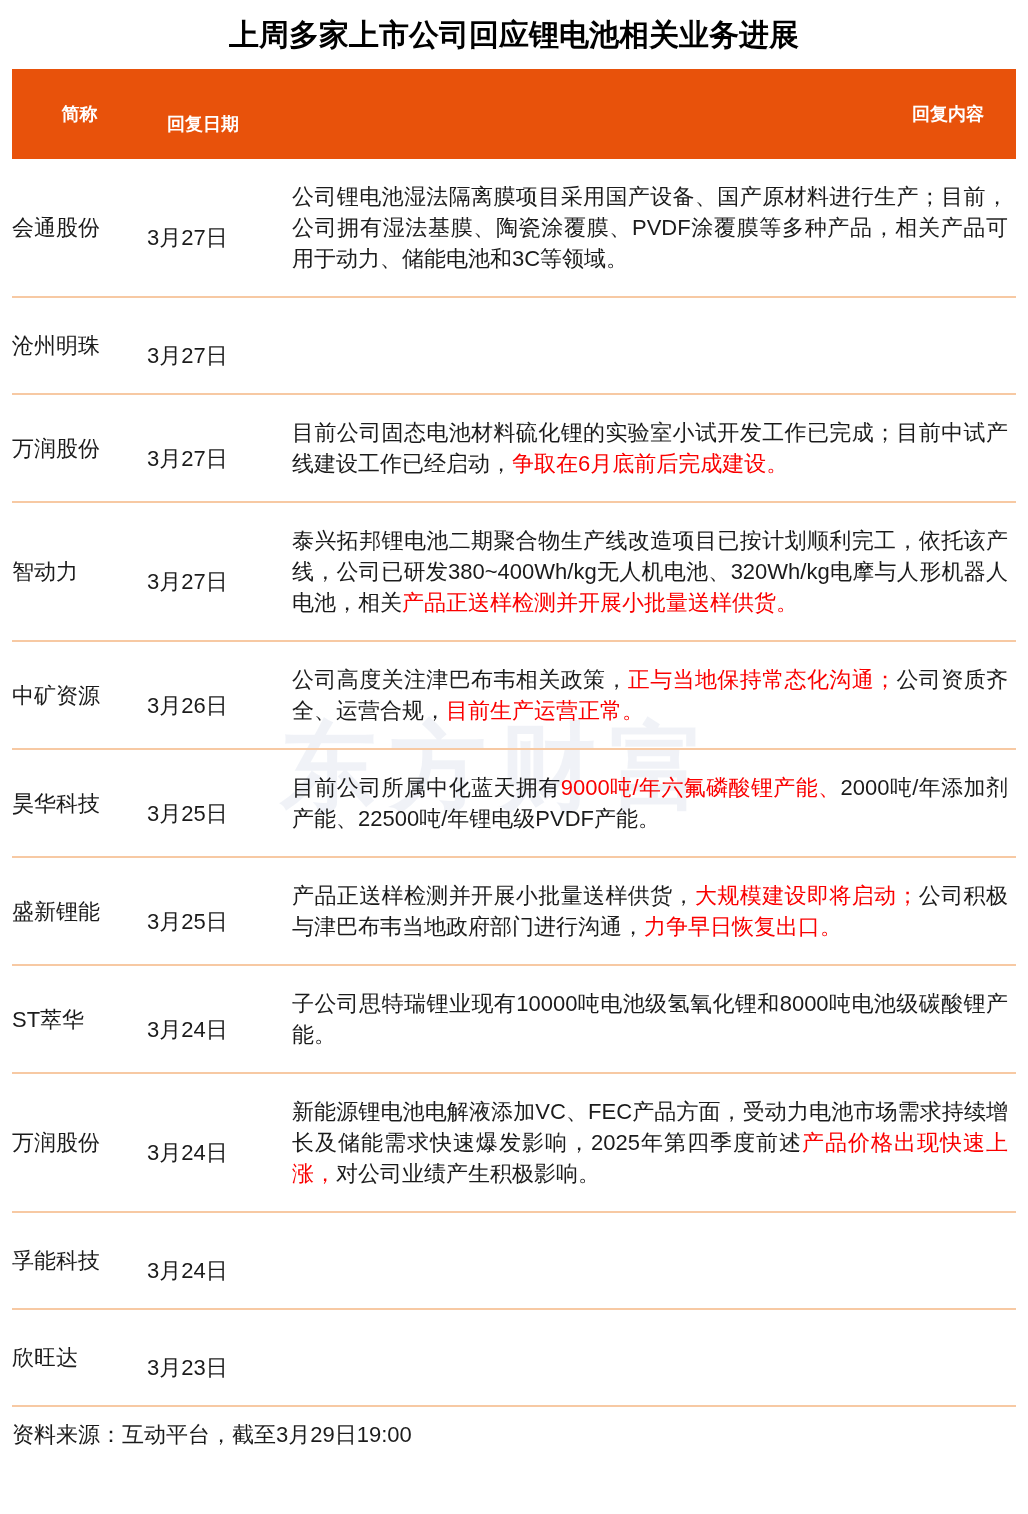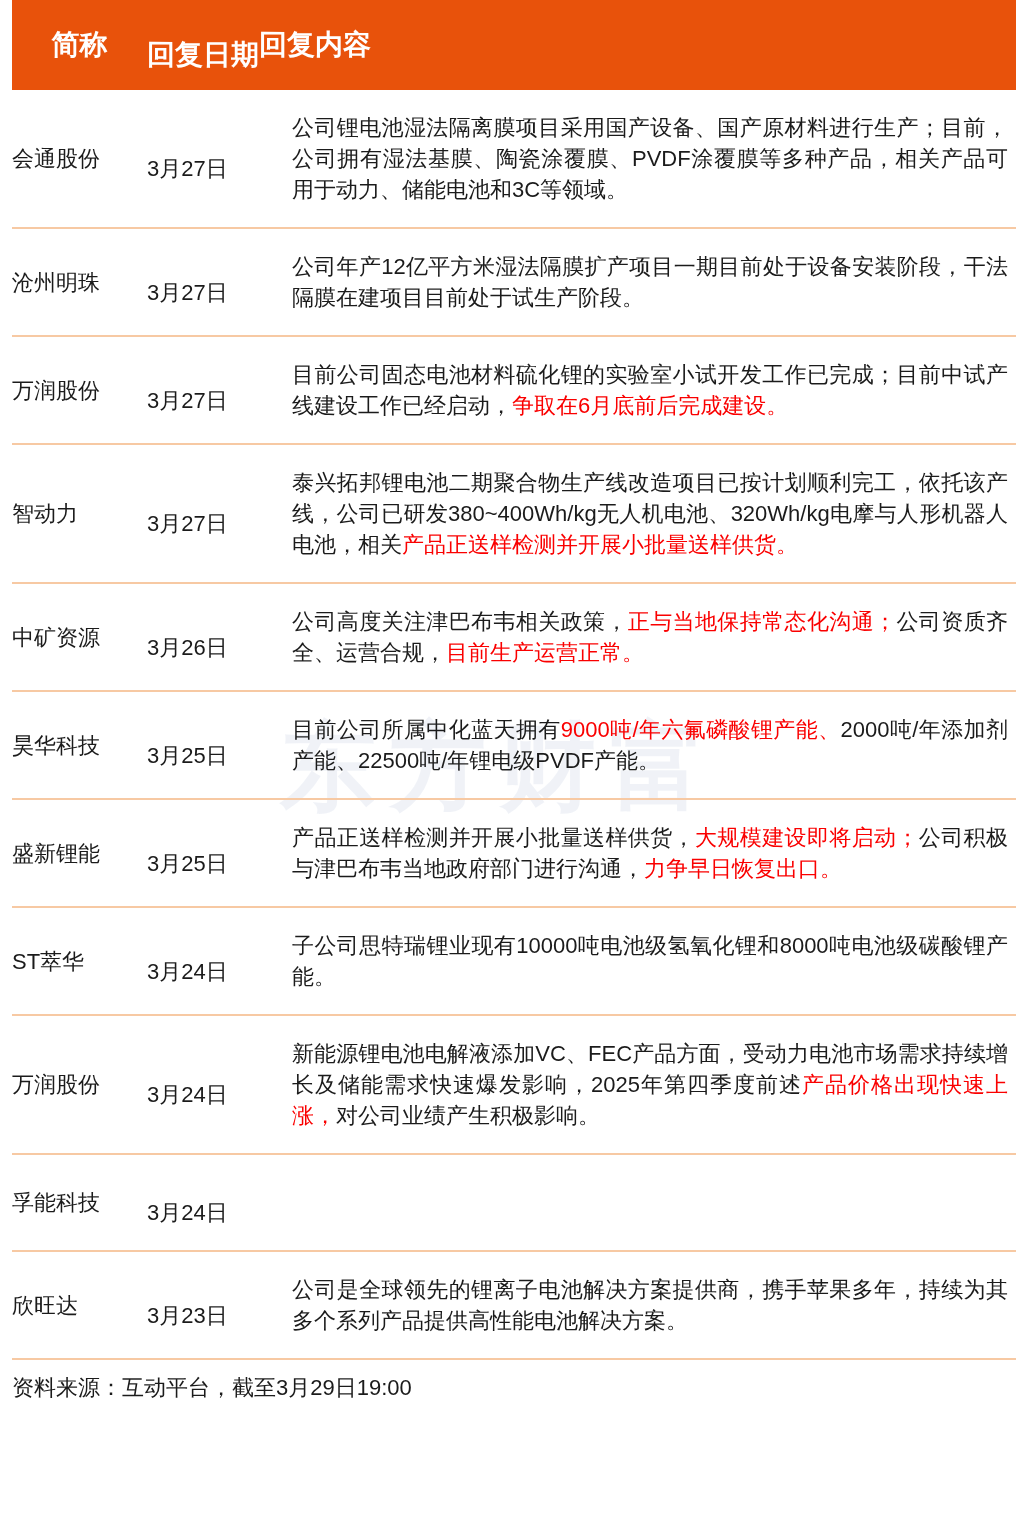--- a/index.html
+++ b/index.html
@@ -47,27 +47,27 @@
     position:relative;
     z-index:1;
     margin:0 12px;
   }
   .thead{
     display:flex;
     align-items:center;
     height:90px;
     background:var(--header-bg);
     color:#ffffff;
-    font-size:28px;
+    font-size:18px;
     font-weight:bold;
   }
   .col-name{width:135px;flex:none;text-align:center;}
   .col-date{width:112px;flex:none;text-align:center;margin-top:20px;}
   .col-content{flex:1;}
-  .thead .col-content{text-align:left;padding-right:20px;}
+  .thead .col-content{text-align:right;padding-right:32px;}
   .row{
     display:flex;
     align-items:center;
     padding:22px 0;
     border-bottom:2px solid var(--divider);
     font-size:22px;
     background:transparent;
   }
   .cell{line-height:31px;}
   .cell.col-name,.cell.col-date{text-align:left;}
@@ -87,37 +87,37 @@
     color:var(--ink);
     text-align:left;
   }
 </style>
 </head>
 <body>
 
 <div class="page">
   <div class="watermark">东方财富</div>
 
+  <h1 class="title">上周多家上市公司回应锂电池相关业务进展</h1>
 
   <div class="table">
     <div class="thead">
       <div class="col-name">简称</div>
       <div class="col-date">回复日期</div>
       <div class="col-content">回复内容</div>
     </div>
     <div>
         <div class="row">
           <div class="cell col-name">会通股份</div>
           <div class="cell col-date">3月27日</div>
           <div class="cell col-content"><span>公司锂电池湿法隔离膜项目采用国产设备、国产原材料进行生产；目前，公司拥有湿法基膜、陶瓷涂覆膜、PVDF涂覆膜等多种产品，相关产品可用于动力、储能电池和3C等领域。</span></div>
         </div>
         <div class="row">
           <div class="cell col-name">沧州明珠</div>
           <div class="cell col-date">3月27日</div>
-          <div class="cell col-content"><span>公司年产12亿平方米湿法隔膜扩产项目一期目前处于设备安装阶段，干法隔膜在建项目目前处于试生产阶段。</span></div>
         </div>
         <div class="row">
           <div class="cell col-name">万润股份</div>
           <div class="cell col-date">3月27日</div>
           <div class="cell col-content"><span>目前公司固态电池材料硫化锂的实验室小试开发工作已完成；目前中试产线建设工作已经启动，</span><span class="red">争取在6月底前后完成建设。</span></div>
         </div>
         <div class="row">
           <div class="cell col-name">智动力</div>
           <div class="cell col-date">3月27日</div>
           <div class="cell col-content"><span>泰兴拓邦锂电池二期聚合物生产线改造项目已按计划顺利完工，依托该产线，公司已研发380~400Wh/kg无人机电池、320Wh/kg电摩与人形机器人电池，相关</span><span class="red">产品正送样检测并开展小批量送样供货。</span></div>
@@ -147,19 +147,18 @@
           <div class="cell col-date">3月24日</div>
           <div class="cell col-content"><span>新能源锂电池电解液添加VC、FEC产品方面，受动力电池市场需求持续增长及储能需求快速爆发影响，2025年第四季度前述</span><span class="red">产品价格出现快速上涨，</span><span>对公司业绩产生积极影响。</span></div>
         </div>
         <div class="row">
           <div class="cell col-name">孚能科技</div>
           <div class="cell col-date">3月24日</div>
         </div>
         <div class="row">
           <div class="cell col-name">欣旺达</div>
           <div class="cell col-date">3月23日</div>
-          <div class="cell col-content"><span>公司是全球领先的锂离子电池解决方案提供商，携手苹果多年，持续为其多个系列产品提供高性能电池解决方案。</span></div>
         </div>
       </div>
   </div>
 
   <div class="footer">资料来源：互动平台，截至3月29日19:00</div>
 </div>
 
 </body></html>

